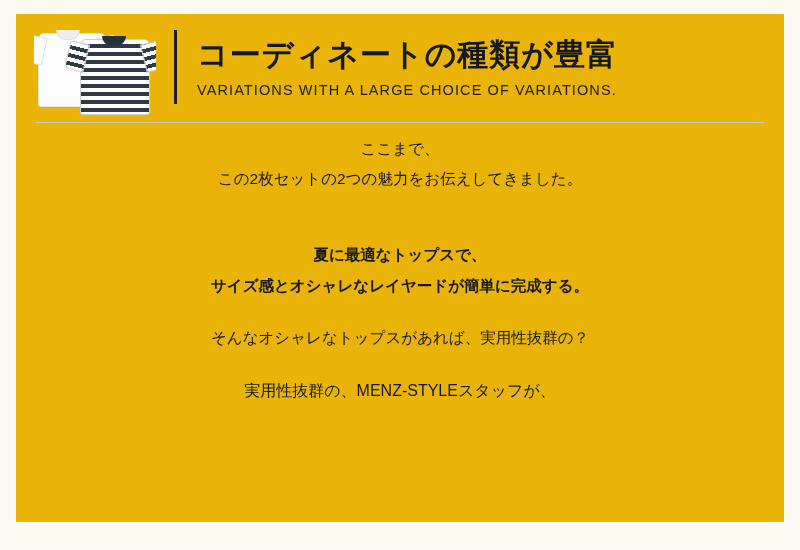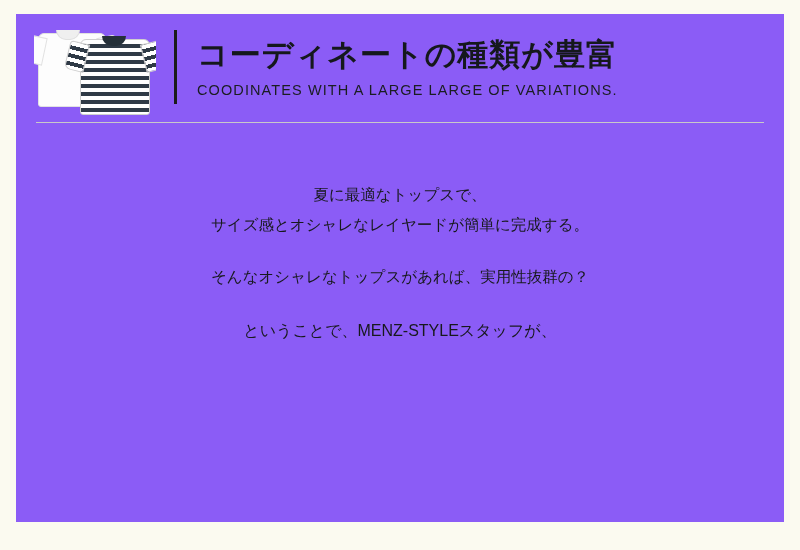--- a/index.html
+++ b/index.html
@@ -10,21 +10,21 @@
     width: 800px;
     height: 550px;
     background: #ffffff;
     font-family: "Liberation Sans", sans-serif;
     overflow: hidden;
   }
   .page {
     position: relative;
     width: 800px;
     height: 550px;
-    background: #8b5cf6;
+    background: #eab308;
     box-sizing: border-box;
     padding-left: 12px;
   }
   
   .edge {
     position: absolute;
     background: #fbfaf0;
     pointer-events: none;
   }
   .edge-left   { left: 0;  top: 0; width: 16px;  height: 550px; }
@@ -174,21 +174,21 @@
     color: #17191c;
     font-size: 15.5px;
     line-height: 1.95;
   }
   .para {
     margin: 0;
   }
   .para + .para {
     margin-top: 22px;
   }
-  .para.gap-lg { margin-top: 46px; }
+  .para.gap-lg { margin-top: 46px; font-weight: bold; }
   .para .line { display: block; }
   .para.wide { font-size: 16px; }
 </style>
 </head>
 <body>
 
 <div class="page">
 
   <div class="edge edge-left"></div>
   <div class="edge edge-right"></div>
@@ -201,39 +201,43 @@
       <div class="tee-white"></div>
       <div class="collar-white"></div>
       <div class="tee-stripe"></div>
       <div class="collar-stripe"></div>
     </div>
 
     <div class="header-divider"></div>
 
     <div class="header-text">
       <div class="header-title">コーディネートの種類が豊富</div>
-      <div class="header-sub">COODINATES WITH A LARGE LARGE OF VARIATIONS.</div>
+      <div class="header-sub">VARIATIONS WITH A LARGE CHOICE OF VARIATIONS.</div>
     </div>
 
   </div>
 
   <div class="rule"></div>
 
   <div class="body-copy">
 
+    <p class="para">
+      <span class="line">ここまで、</span>
+      <span class="line">この2枚セットの2つの魅力をお伝えしてきました。</span>
+    </p>
 
     <p class="para gap-lg">
       <span class="line">夏に最適なトップスで、</span>
       <span class="line">サイズ感とオシャレなレイヤードが簡単に完成する。</span>
     </p>
 
     <p class="para">
       <span class="line">そんなオシャレなトップスがあれば、実用性抜群の？</span>
     </p>
 
 
     <p class="para wide">
-      <span class="line">ということで、MENZ-STYLEスタッフが、</span>
+      <span class="line">実用性抜群の、MENZ-STYLEスタッフが、</span>
     </p>
 
   </div>
 
 </div>
 
 </body></html>

